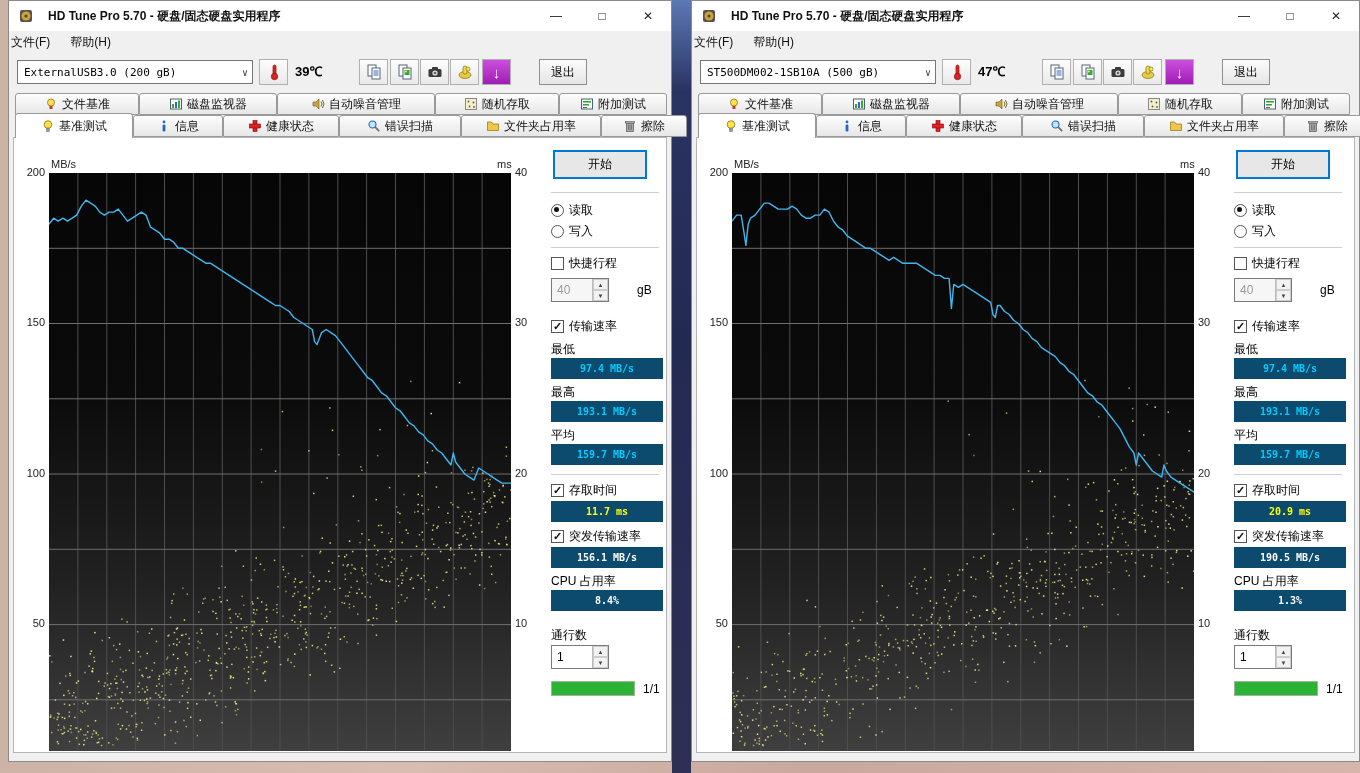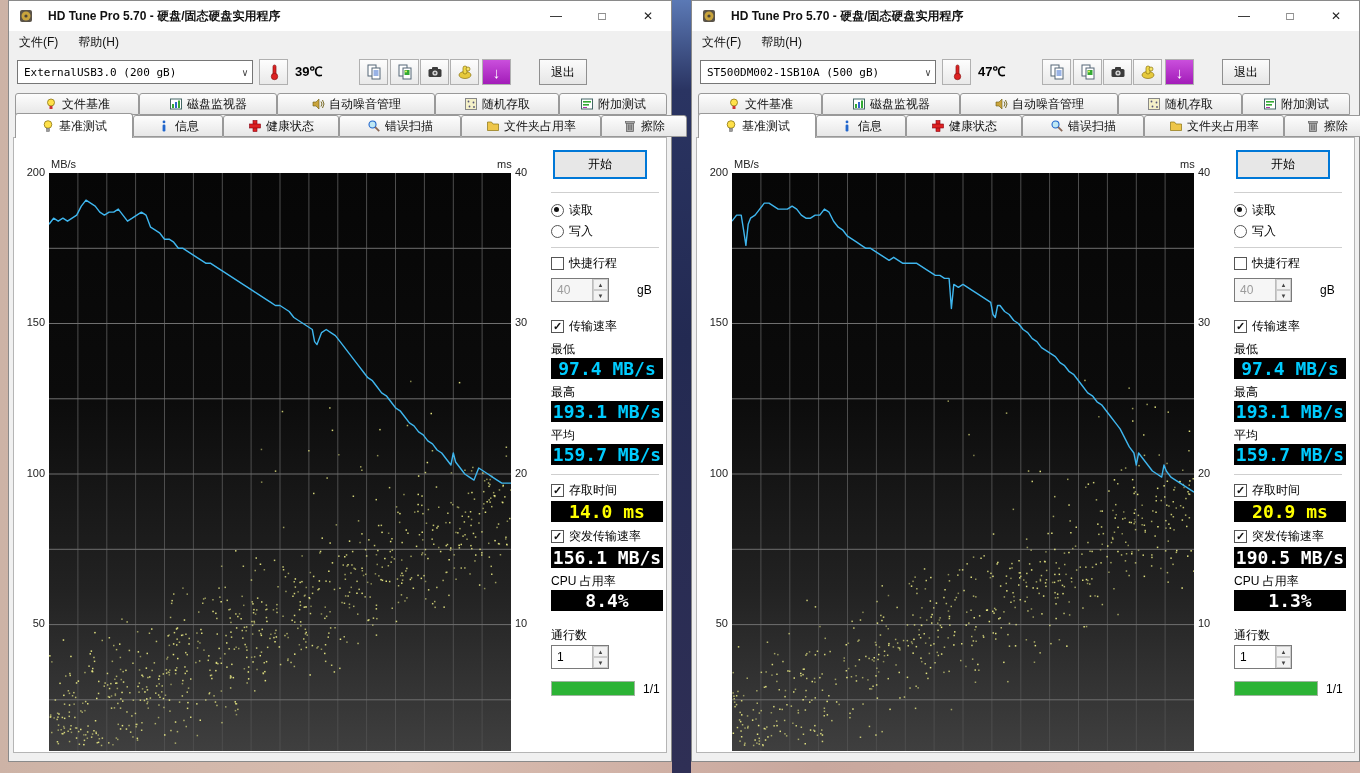--- a/index.html
+++ b/index.html
@@ -6,21 +6,21 @@
     font-family:"Liberation Sans",sans-serif;font-size:12px;color:#000;
     background:linear-gradient(90deg,#cdb3a6,#d9bdb0 30%,#c9a89e 60%,#d6b5ab);}
   .desktop-mid{position:absolute;left:672px;top:0;width:19px;height:773px;
     background:linear-gradient(180deg,#5b79b5 0,#2a3462 90px,#232a52 340px,#2f2f55 100%);}
   .win{position:absolute;top:0;height:762px;background:#f0f0f0;border:1px solid #8a8a8a;box-sizing:border-box;}
   .titlebar{position:absolute;top:0;left:0;right:0;height:30px;background:#fff;display:flex;align-items:center;gap:8px;}
   .app-icon{margin:0 6px 0 9px;width:16px;height:16px;flex:none;}
   .title{font-size:12px;font-weight:700;color:#111;white-space:nowrap;}
   .winbtns{margin-left:auto;display:flex;}
   .wbtn{width:46px;height:30px;display:flex;align-items:center;justify-content:center;font-size:12px;color:#222;}
-  .menubar{position:absolute;top:30px;left:0;right:0;height:22px;display:flex;gap:20px;padding-left:10px;align-items:center;background:#f0f0f0;}
+  .menubar{position:absolute;top:30px;left:0;right:0;height:22px;display:flex;gap:20px;padding-left:2px;align-items:center;background:#f0f0f0;}
   .menu-item{color:#111;}
   .toolbar{position:absolute;top:52px;left:0;right:0;height:38px;}
   .combo{position:absolute;left:8px;top:7px;width:236px;height:24px;background:#fff;border:1px solid #767676;
     font-family:"DejaVu Sans Mono",monospace;font-size:11px;display:flex;align-items:center;padding:0 4px 0 6px;box-sizing:border-box;}
   .combo .chev{margin-left:auto;color:#444;font-size:10px;}
   .tool-btn{position:absolute;top:6px;width:29px;height:26px;border:1px solid #b0b0b0;background:linear-gradient(#fdfdfd,#e9e9e9);
     display:flex;align-items:center;justify-content:center;box-sizing:border-box;}
   .save-btn{background:linear-gradient(#ca4fdc,#a21cb8);}
   .save-arrow{color:#fff;font-size:15px;font-weight:700;line-height:1;}
   .temp-text{position:absolute;left:286px;top:9px;font-size:13px;font-weight:700;}
@@ -50,22 +50,22 @@
   .cbox{width:13px;height:13px;border:1px solid #555;background:#fff;flex:none;box-sizing:border-box;
     display:flex;align-items:center;justify-content:center;font-size:11px;font-weight:700;color:#111;line-height:1;}
   .spin{position:absolute;left:2px;width:58px;height:24px;border:1px solid #7a7a7a;background:#fff;box-sizing:border-box;display:flex;}
   .spin .val{flex:1;display:flex;align-items:center;padding-left:5px;}
   .spin.dis{background:#f6f6f6;}
   .spin.dis .val{color:#9b9b9b;}
   .spin .arrows{width:15px;border-left:1px solid #bbb;display:flex;flex-direction:column;}
   .spin .arrows span{flex:1;display:flex;align-items:center;justify-content:center;font-size:6px;color:#444;border:1px solid #ccc;background:#f2f2f2;}
   .unit-lbl{position:absolute;left:88px;font-size:12px;}
   .plabel{position:absolute;left:2px;}
-  .valbox{position:absolute;left:2px;width:112px;height:21px;background:#000000;display:flex;align-items:center;justify-content:center;
-    font-family:"DejaVu Sans Mono",monospace;font-size:18px;font-weight:700;}
+  .valbox{position:absolute;left:2px;width:112px;height:21px;background:#0c4a6e;display:flex;align-items:center;justify-content:center;
+    font-family:"DejaVu Sans Mono",monospace;font-size:10px;font-weight:700;}
   .cyan{color:#00ccff}.yel{color:#ffff00}.wht{color:#fff}
   .progress{position:absolute;left:2px;width:84px;height:15px;background:#2cb335;border:1px solid #9fb59f;box-sizing:border-box;}
   .prog-lbl{position:absolute;left:94px;font-size:12px;}
 </style>
 </head>
 <body>
 
 <div class="desktop-mid"></div>
 
 <div class="win" style="left:8px;width:664px;">
@@ -1079,21 +1079,21 @@
     <div class="valbox cyan" style="top:213px;">97.4 MB/s</div>
     <span class="plabel" style="top:239px;">最高</span>
     <div class="valbox cyan" style="top:256px;">193.1 MB/s</div>
     <span class="plabel" style="top:282px;">平均</span>
     <div class="valbox cyan" style="top:299px;">159.7 MB/s</div>
     <div class="sep" style="top:329px;"></div>
     <div class="ctl" style="top:337px;">
       <span class="cbox">✓</span>
       <span>存取时间</span>
     </div>
-    <div class="valbox yel" style="top:356px;">14.0 ms</div>
+    <div class="valbox yel" style="top:356px;">11.7 ms</div>
     <div class="ctl" style="top:383px;">
       <span class="cbox">✓</span>
       <span>突发传输速率</span>
     </div>
     <div class="valbox wht" style="top:402px;">156.1 MB/s</div>
     <span class="plabel" style="top:428px;">CPU 占用率</span>
     <div class="valbox wht" style="top:445px;">8.4%</div>
     <span class="plabel" style="top:482px;">通行数</span>
     <div class="spin" style="top:500px;">
       <span class="val">1</span>

